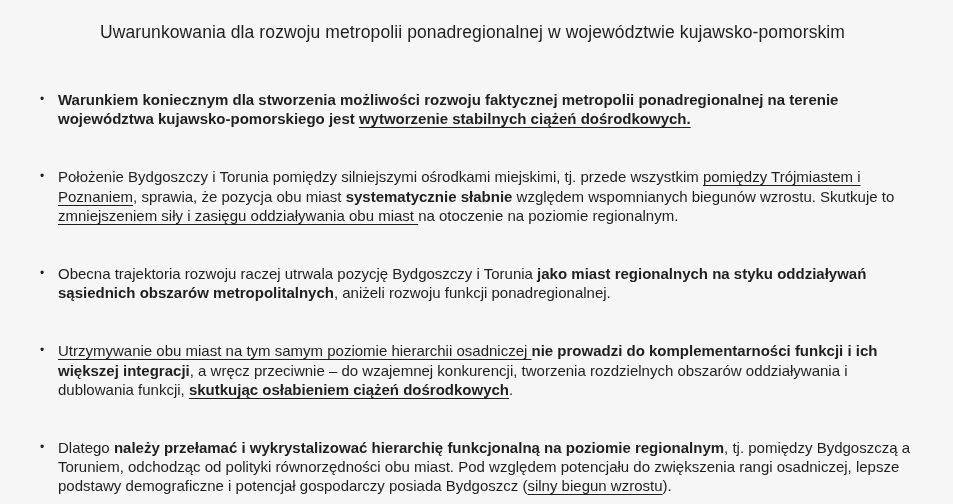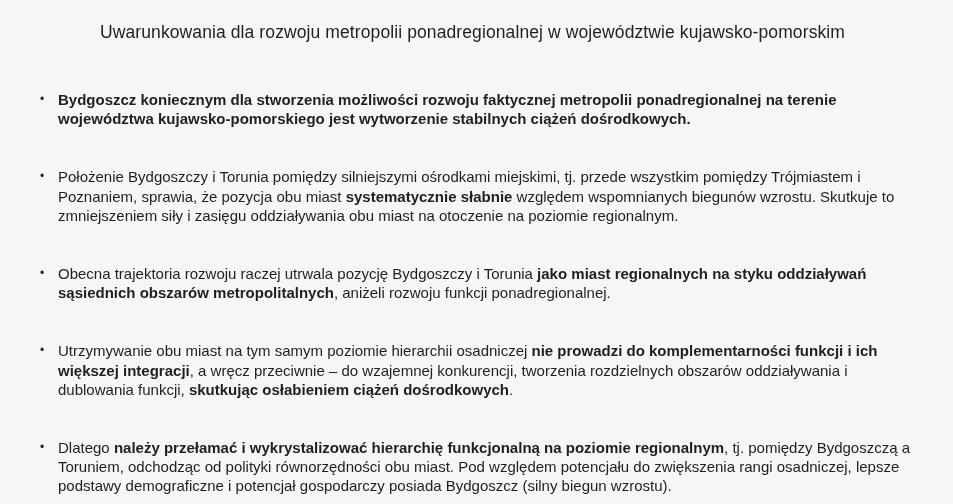--- a/index.html
+++ b/index.html
@@ -38,34 +38,35 @@
   .bullet-marker {
     flex: 0 0 18px;
     width: 18px;
     font-size: 12px;
     line-height: 19.2px;
     color: #1f1f1f;
   }
   .bullet-text { flex: 1; }
   .bullet-text span.b { font-weight: 700; }
   .bullet-text span.u {
+    text-decoration: underline;
     text-decoration-thickness: 1px;
     text-underline-offset: 2.5px;
   }
 </style>
 </head>
 <body style="background: rgb(246, 246, 246); color: rgb(31, 31, 31);">
 
 <div class="slide">
   <div class="slide-title">Uwarunkowania dla rozwoju metropolii ponadregionalnej w województwie kujawsko-pomorskim</div>
 
   <ul class="bullet-list">
     <li class="bullet-item">
       <span class="bullet-marker">•</span>
-      <div class="bullet-text"><span class="b">Bydgoszcz koniecznym dla stworzenia możliwości rozwoju faktycznej metropolii ponadregionalnej na terenie województwa kujawsko-pomorskiego jest </span><span class="b u">wytworzenie stabilnych ciążeń dośrodkowych.</span></div>
+      <div class="bullet-text"><span class="b">Warunkiem koniecznym dla stworzenia możliwości rozwoju faktycznej metropolii ponadregionalnej na terenie województwa kujawsko-pomorskiego jest </span><span class="b u">wytworzenie stabilnych ciążeń dośrodkowych.</span></div>
     </li>
     <li class="bullet-item">
       <span class="bullet-marker">•</span>
       <div class="bullet-text"><span>Położenie Bydgoszczy i Torunia pomiędzy silniejszymi ośrodkami miejskimi, tj. przede wszystkim </span><span class="u">pomiędzy Trójmiastem i Poznaniem</span><span>, sprawia, że pozycja obu miast </span><span class="b">systematycznie słabnie</span><span> względem wspomnianych biegunów wzrostu. Skutkuje to </span><span class="u">zmniejszeniem siły i zasięgu oddziaływania obu miast </span><span>na otoczenie na poziomie regionalnym.</span></div>
     </li>
     <li class="bullet-item">
       <span class="bullet-marker">•</span>
       <div class="bullet-text"><span>Obecna trajektoria rozwoju raczej utrwala pozycję Bydgoszczy i Torunia </span><span class="b">jako miast regionalnych na styku oddziaływań sąsiednich obszarów metropolitalnych</span><span>, aniżeli rozwoju funkcji ponadregionalnej.</span></div>
     </li>
     <li class="bullet-item">

